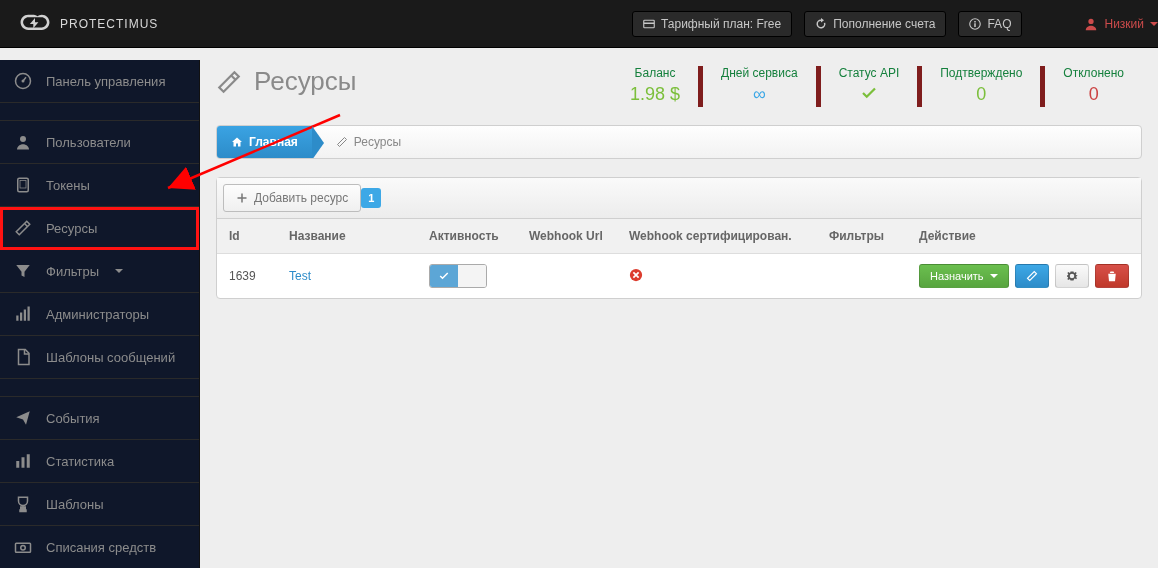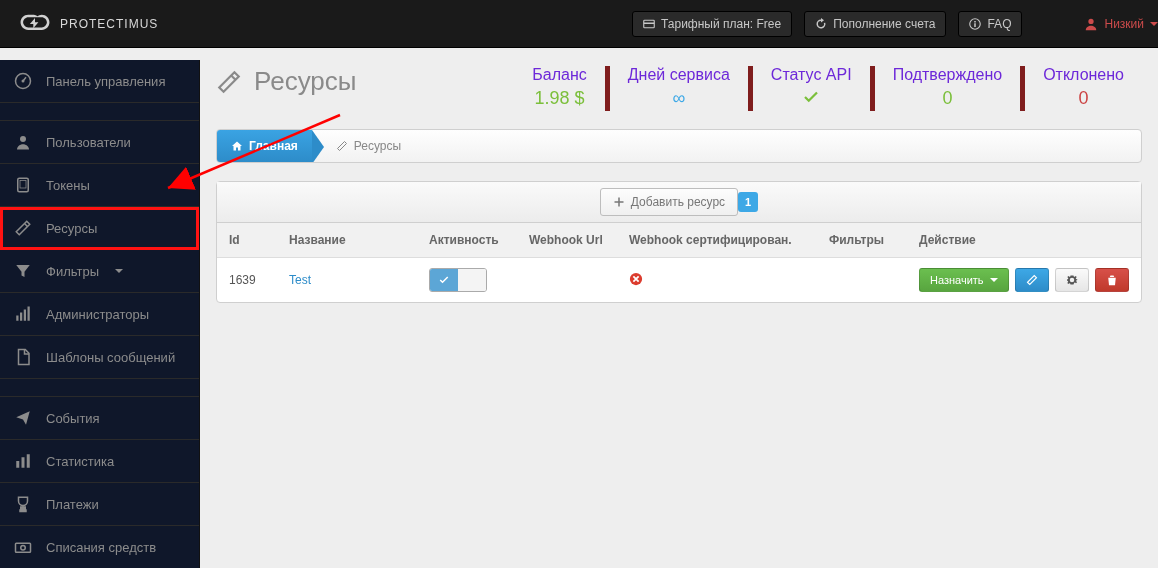--- a/index.html
+++ b/index.html
@@ -19,34 +19,34 @@
 .sb-item .ic{width:18px;height:18px;fill:#8c8c8c;flex-shrink:0}
 .sb-sep{height:18px;border-bottom:1px solid #2a2a2a}
 
 .content{position:absolute;left:200px;top:48px;right:0;bottom:0;padding:18px 16px}
 .page-head{display:flex;align-items:flex-start;justify-content:space-between;margin-bottom:18px}
 .title{display:flex;align-items:center;gap:12px;color:#8a8a8a;font-size:26px;font-weight:300}
 .title svg{width:26px;height:26px;fill:#8a8a8a}
 .stats{display:flex;gap:0}
 .stat{padding:0 18px;border-left:5px solid #7f1d1d;text-align:center}
 .stat:first-child{border-left:none}
-.stat-label{color:#6d28d9;font-size:16px;margin-bottom:4px}
+.stat-label{color:#15803d;font-size:12px;margin-bottom:4px}
 .stat-val{font-size:18px;font-weight:400}
 .green{color:#7bbf3b}
 .blue{color:#3da8e6}
 .red{color:#cc4444}
 
 .bc{display:flex;align-items:stretch;height:34px;background:linear-gradient(#fefefe,#f2f2f2);border:1px solid #cfcfcf;border-radius:4px;overflow:hidden;margin-bottom:18px}
 .bc-home{background:linear-gradient(#3aa3e3,#2d8cc9);color:#fff;padding:0 14px;display:flex;align-items:center;gap:6px;position:relative;font-size:12px;font-weight:bold}
 .bc-home::after{content:"";position:absolute;right:-12px;top:0;border-top:17px solid transparent;border-bottom:17px solid transparent;border-left:12px solid #2d8cc9;z-index:1}
 .bc-item{padding:0 14px 0 24px;display:flex;align-items:center;gap:6px;color:#888;font-size:12px}
 .bc-item svg{width:12px;height:12px;fill:#888}
 
 .panel{border:1px solid #cfcfcf;border-radius:4px;background:#fff}
-.panel-top{display:flex;align-items:center;justify-content:center;background:linear-gradient(#fafafa,#ececec);border-bottom:1px solid #cfcfcf;padding:6px}
+.panel-top{display:flex;align-items:center;justify-content:flex-start;background:linear-gradient(#fafafa,#ececec);border-bottom:1px solid #cfcfcf;padding:6px}
 .addbtn{background:linear-gradient(#fdfdfd,#f0f0f0);border:1px solid #bdbdbd;color:#777;padding:6px 12px;border-radius:3px;display:inline-flex;align-items:center;gap:6px;cursor:pointer;font-size:12px}
 .addbtn svg{width:12px;height:12px;fill:#777}
 .pagebadge{background:#3da8e6;color:#fff;width:20px;height:20px;display:flex;align-items:center;justify-content:center;border-radius:3px;font-size:11px;font-weight:bold}
 table{width:100%;border-collapse:collapse}
 th{background:#f1f1f1;text-align:left;padding:10px 12px;color:#666;font-weight:bold;font-size:12px;border-bottom:1px solid #ddd}
 td{padding:10px 12px;border-top:1px solid #eee;font-size:12px;color:#555;vertical-align:middle}
 td a.link{color:#2d8cc9;text-decoration:none}
 .toggle{display:inline-flex;border:1px solid #aaa;border-radius:3px;overflow:hidden}
 .toggle span{width:28px;height:22px;display:flex;align-items:center;justify-content:center}
 .toggle .on{background:#5ca6d6}
@@ -176,21 +176,21 @@
         <rect x="3" y="12" width="4" height="9"></rect>
         <rect x="10" y="7" width="4" height="14"></rect>
         <rect x="17" y="3" width="4" height="18"></rect>
       </svg>
     <span>Статистика</span>
   </div>
   <div class="sb-item">
     <svg class="ic" viewBox="0 0 24 24">
         <path d="M6 3h12v5a6 6 0 0 1-12 0zM9 16h6v2H9zM8 20h8v2H8z" fill="none" stroke="#8c8c8c" stroke-width="2"></path>
       </svg>
-    <span>Платежи</span>
+    <span>Шаблоны</span>
   </div>
   <div class="sb-item">
     <svg class="ic" viewBox="0 0 24 24">
         <rect x="2" y="7" width="20" height="12" rx="1" fill="none" stroke="#8c8c8c" stroke-width="2"></rect>
         <circle cx="12" cy="13" r="3" fill="none" stroke="#8c8c8c" stroke-width="2"></circle>
       </svg>
     <span>Списания средств</span>
   </div>
 </div>
 

